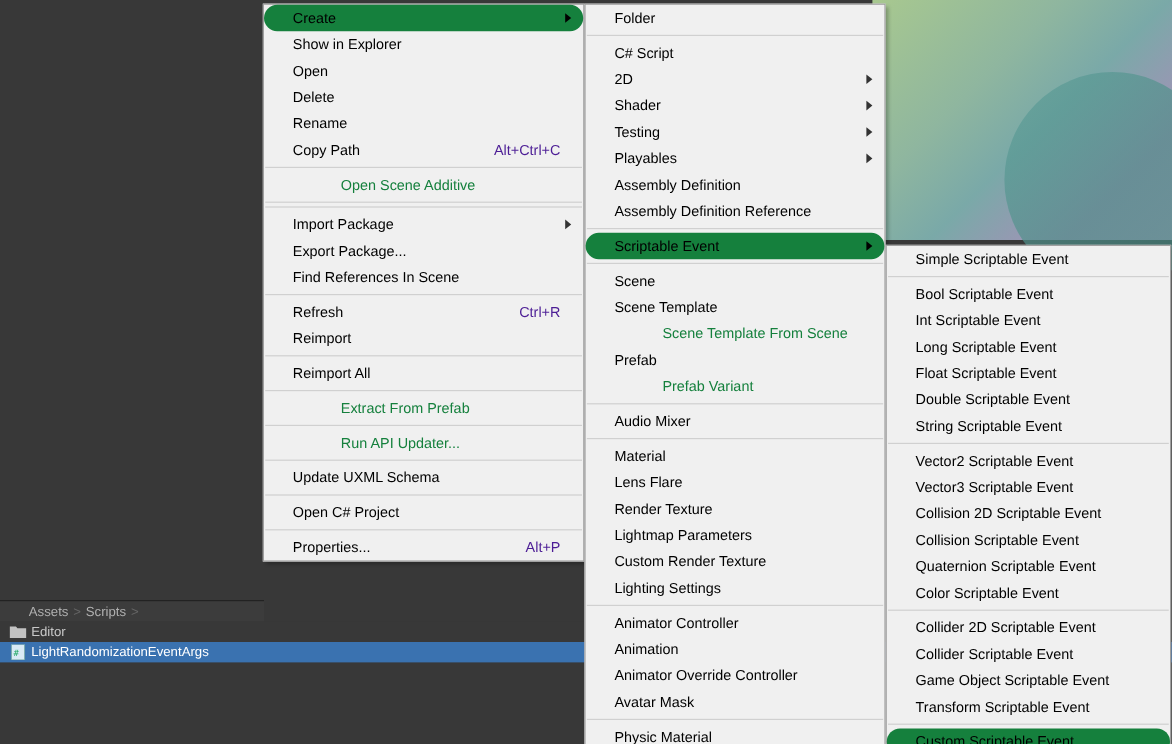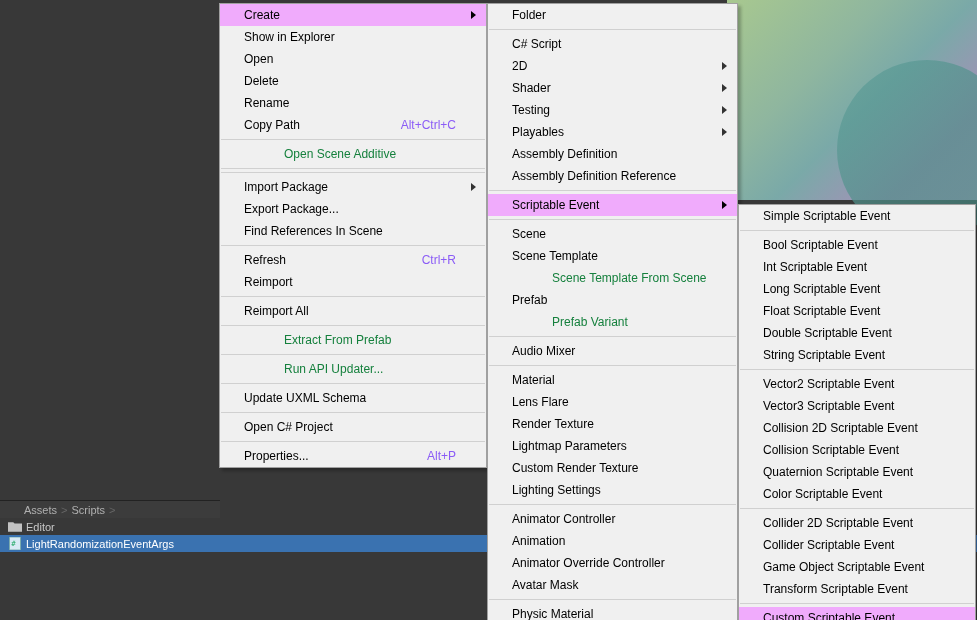--- a/index.html
+++ b/index.html
@@ -90,37 +90,38 @@
   .menu-item {
     display: flex;
     align-items: center;
     justify-content: space-between;
     height: 22px;
     padding: 0 30px 0 24px;
     position: relative;
     white-space: nowrap;
   }
   .menu-item .shortcut {
-    color: #8b5cf6;
+    color: #4c1d95;
     font-size: 12px;
     position: absolute;
-    right: 30px;
+    right: 19px;
   }
   .menu-item.has-sub::after {
     content: "";
     position: absolute;
     right: 10px;
     top: 50%;
     transform: translateY(-50%);
     border-left: 5px solid #333;
     border-top: 4px solid transparent;
     border-bottom: 4px solid transparent;
   }
   .menu-item.highlight {
-    background: #f0abfc;
+    background: #15803d;
+    border-radius: 11px;
   }
   .menu-item.highlight.has-sub::after { border-left-color: #000; }
   .menu-item.disabled { color: #15803d; margin-left: 40px; }
   .menu-sep {
     height: 1px;
     background: #d0d0d0;
     margin: 3px 1px;
   }
 </style>
 </head>

